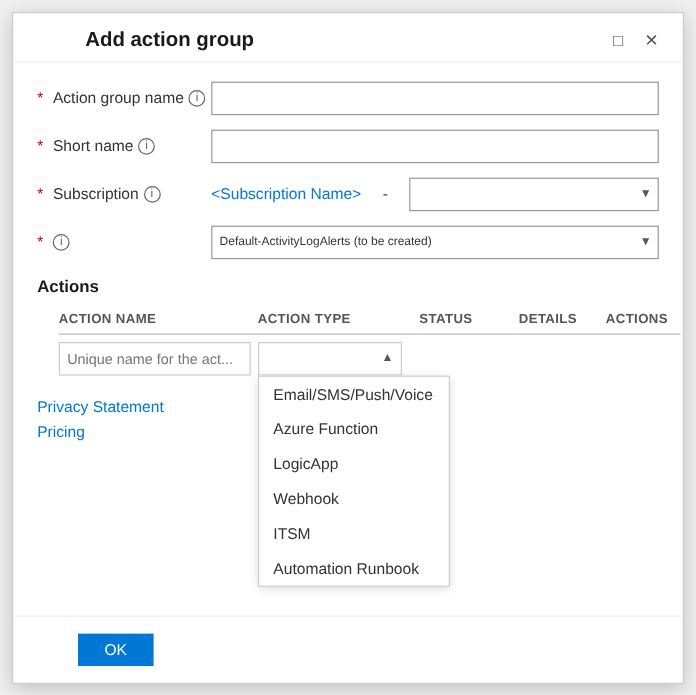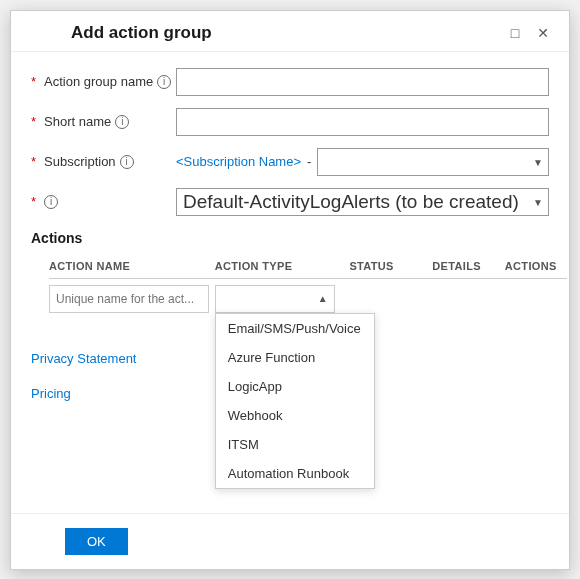--- a/index.html
+++ b/index.html
@@ -92,21 +92,21 @@
       height: 28px;
       border: 1px solid #999;
       padding: 0 6px;
       font-size: 13px;
       color: #333;
       outline: none;
     }
     .subscription-row {
       display: flex;
       align-items: center;
-      gap: 6px;
+      gap: 18px;
       flex: 1;
     }
     .subscription-name {
       color: #0078d4;
       font-size: 13px;
       flex-shrink: 0;
     }
     .subscription-dash {
       color: #333;
       flex-shrink: 0;
@@ -114,21 +114,21 @@
     .select-wrapper {
       flex: 1;
       position: relative;
       display: flex;
     }
     .select-wrapper select {
       width: 100%;
       height: 28px;
       border: 1px solid #999;
       padding: 0 24px 0 6px;
-      font-size: 19px;
+      font-size: 10px;
       color: #333;
       background: #fff;
       appearance: none;
       -webkit-appearance: none;
       cursor: pointer;
       outline: none;
     }
     .select-arrow {
       position: absolute;
       right: 6px;
@@ -332,24 +332,24 @@
               </div>
             </div>
           </td>
           <td class="col-status"></td>
           <td class="col-details"></td>
           <td class="col-actions"></td>
         </tr>
       </tbody>
     </table>
 
-    <div class="link-row" style="margin-top: 32px;">
+    <div class="link-row" style="margin-top: 12px;">
       <a class="link-text">Privacy Statement</a>
     </div>
-    <div class="link-row" style="margin-top: 20px;">
+    <div class="link-row" style="margin-top: 6px;">
       <a class="link-text">Pricing</a>
     </div>
 
   </div>
 
   <div class="dialog-footer">
     <button class="ok-btn">OK</button>
   </div>
 </div>
 

